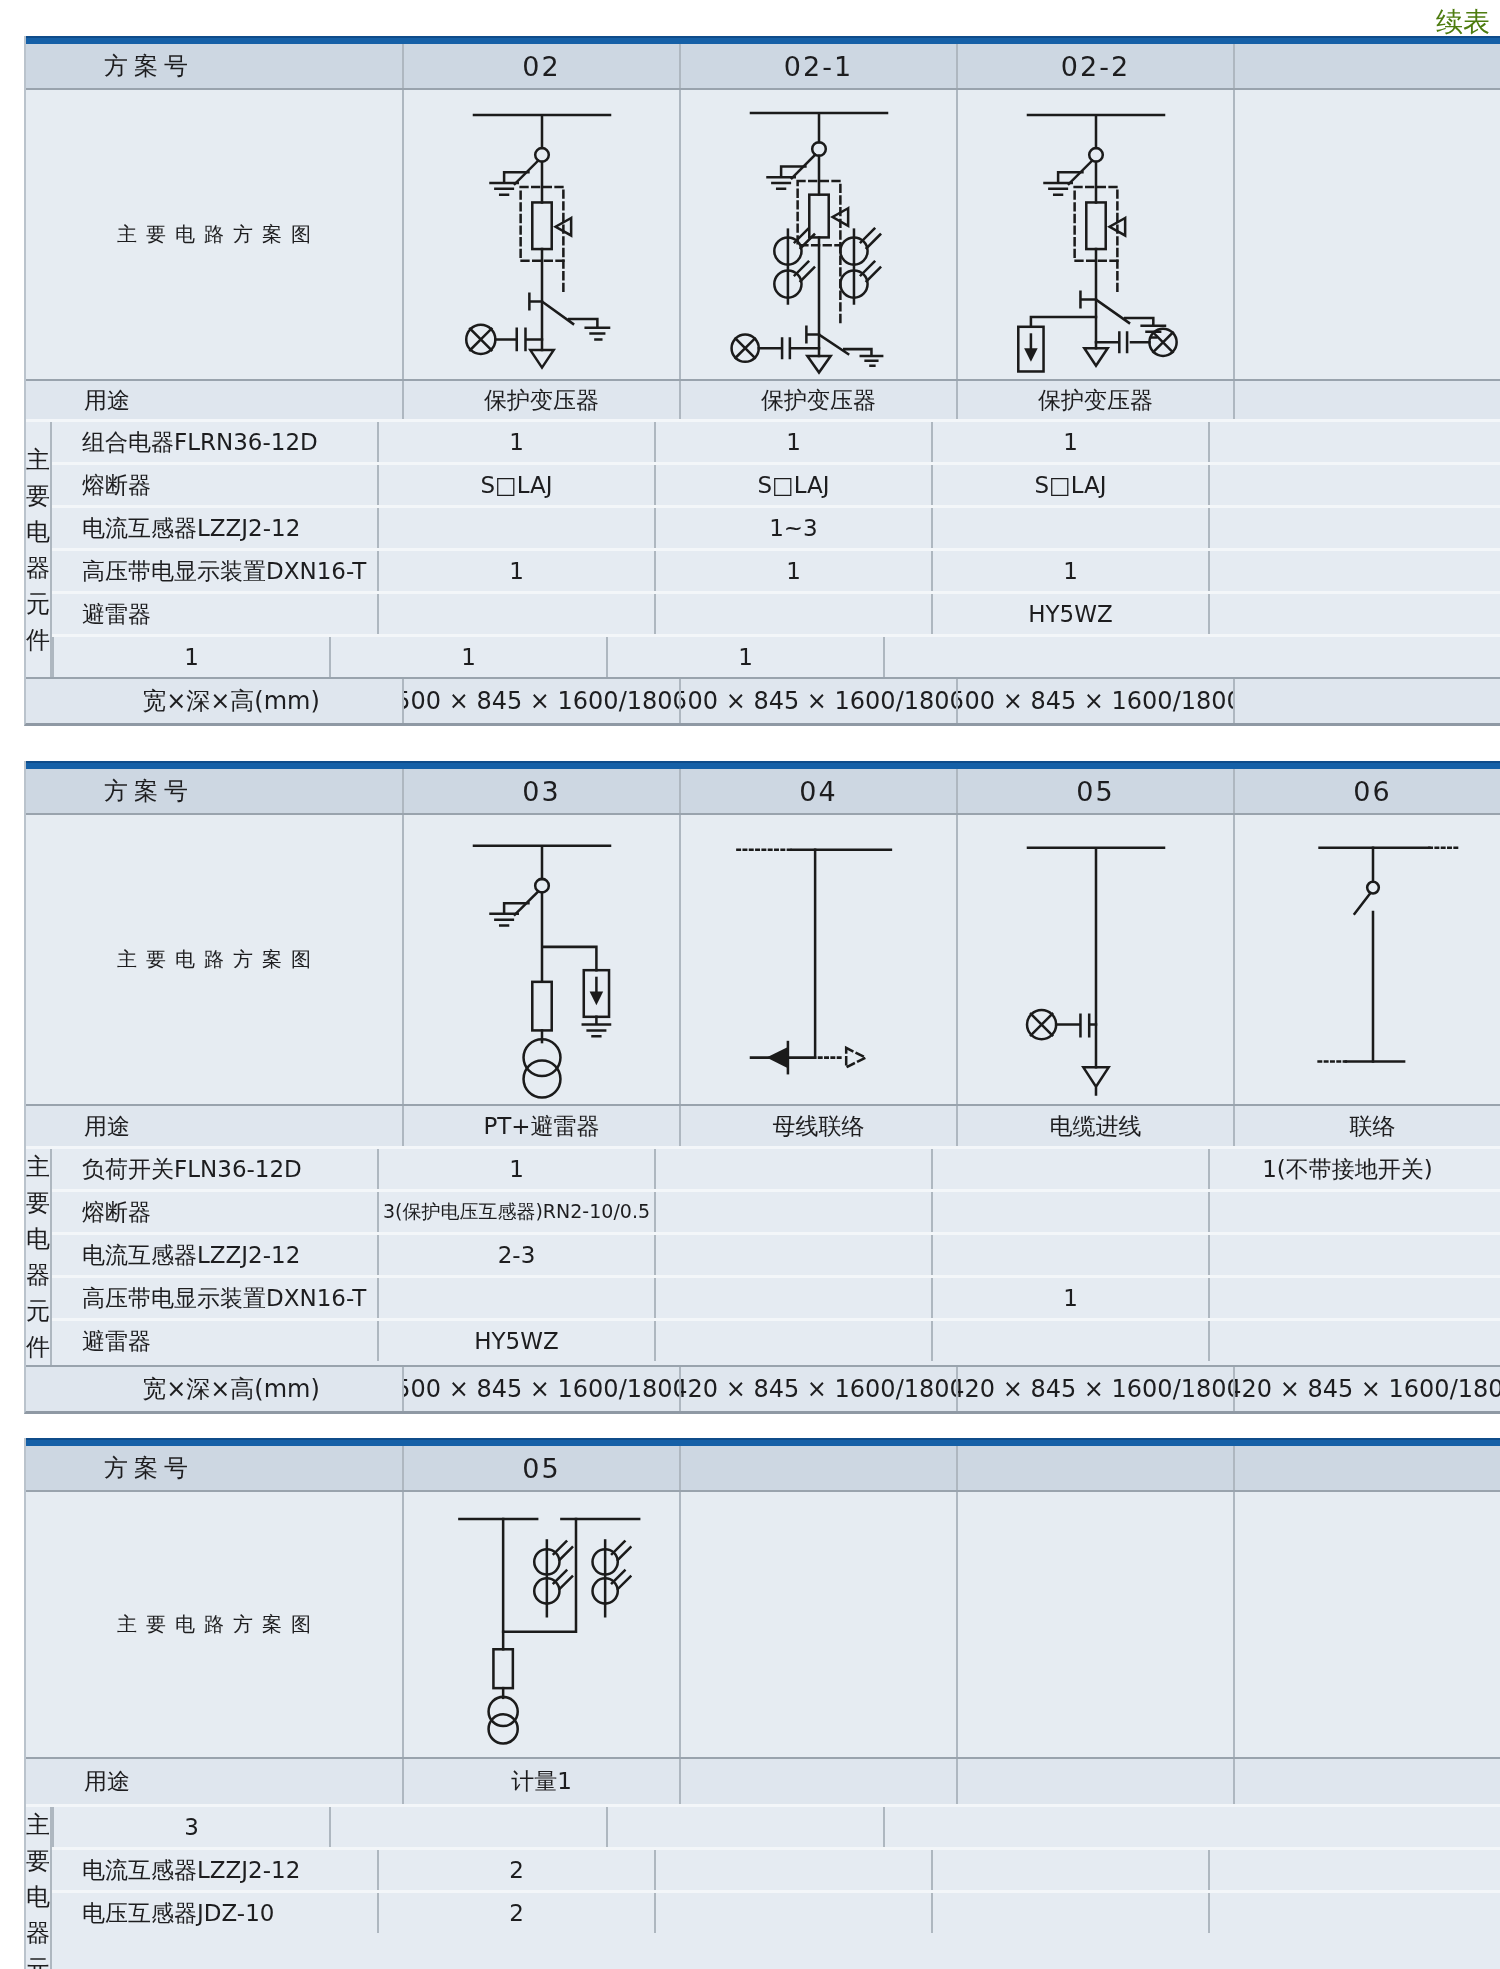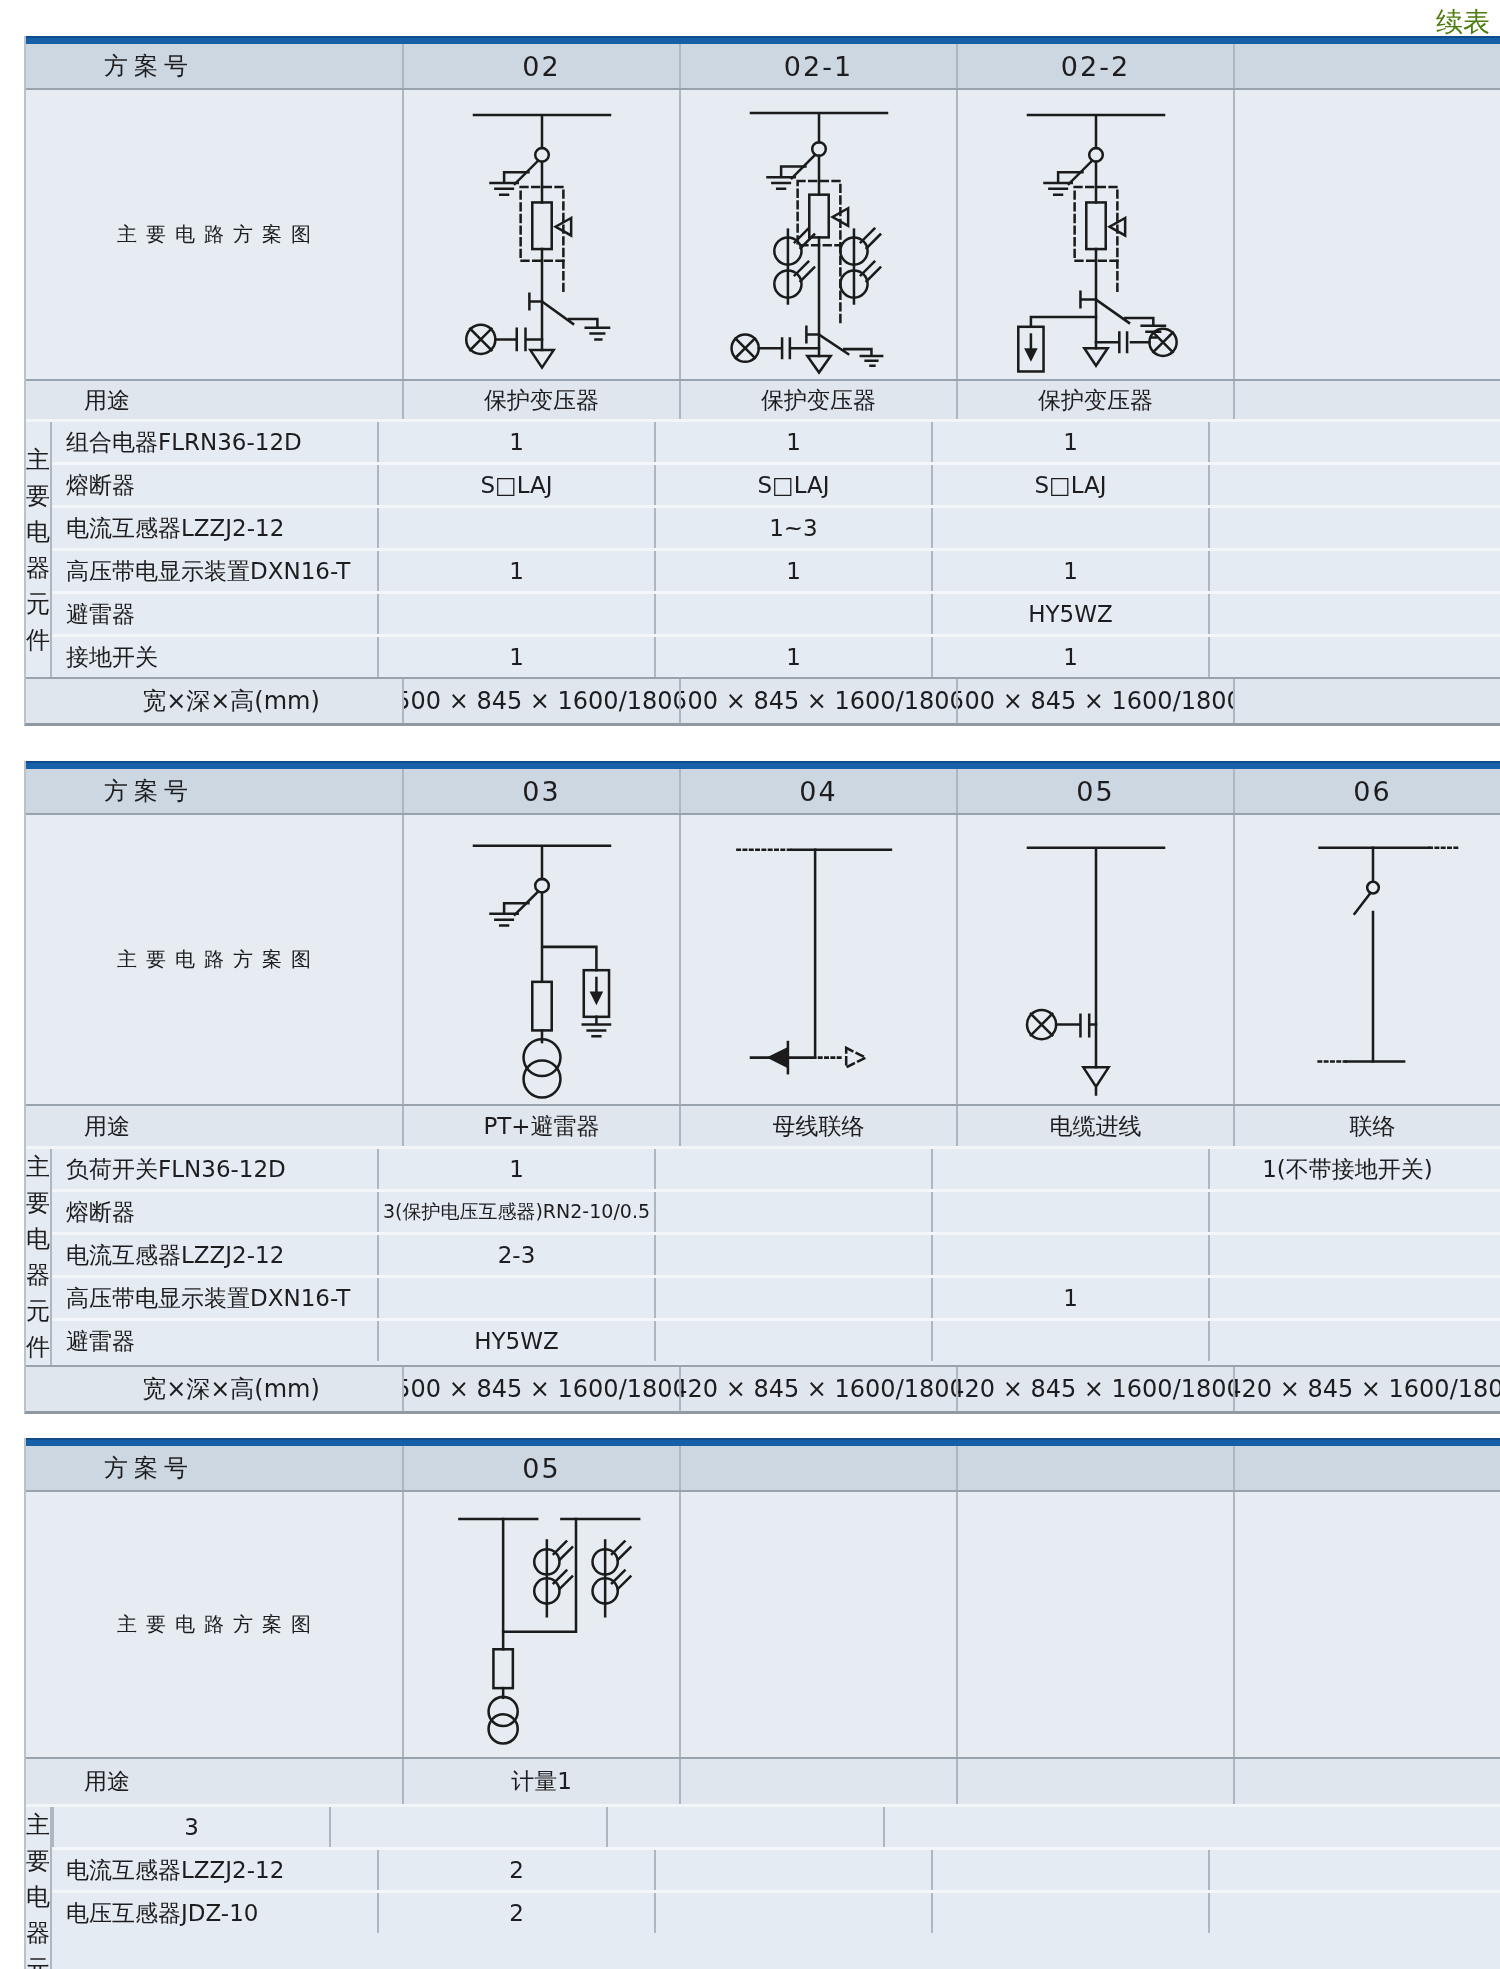--- a/index.html
+++ b/index.html
@@ -47,21 +47,21 @@
   .comp-block { display:flex; width:1484px; background:#e5ebf2; }
   .strip {
     width:51px; border-right:2px solid #aeb7c0; box-sizing:border-box;
     display:flex; flex-direction:column; align-items:center; justify-content:center;
     font-size:24px; line-height:1.5;
   }
   .strip span { display:block; text-align:center; }
   .comp-rows { flex:1; }
   .comp-row { height:40px; border-bottom:3px solid #f3f6f9; }
   .comp-row:last-child { border-bottom:0; }
-  .comp-label { width:325px; padding-left:14px; font-size:23px; white-space:nowrap; }
+  .comp-label { width:325px; padding-left:30px; font-size:23px; white-space:nowrap; }
   .dims-row { height:44px; background:#dfe6ee; border-top:2px solid #99a3ad; }
   .dims-label { justify-content:center; padding-left:34px; font-size:24px; }
   .dims-val { font-size:24px; white-space:nowrap; }
   svg.circ { display:block; }
   svg.circ path, svg.circ rect, svg.circ circle, svg.circ line {
     stroke:#1b1b1b; stroke-width:2.6; fill:none; stroke-linecap:square;
   }
   svg.circ .fill { fill:#1b1b1b; stroke:none; }
   svg.circ .dash { stroke-dasharray:7 5; }
   svg.circ .dot { stroke-dasharray:2.5 4; }
@@ -197,21 +197,20 @@
           <div class="cell val"></div>
         </div>
         <div class="row comp-row">
           <div class="cell comp-label">避雷器</div>
           <div class="cell val"></div>
           <div class="cell val"></div>
           <div class="cell val">HY5WZ</div>
           <div class="cell val"></div>
         </div>
         <div class="row comp-row">
-          <div class="cell comp-label">接地开关</div>
           <div class="cell val">1</div>
           <div class="cell val">1</div>
           <div class="cell val">1</div>
           <div class="cell val"></div>
         </div>
       </div>
     </div>
     <div class="row dims-row">
       <div class="cell lbl-full dims-label">宽×深×高(mm)</div>
       <div class="cell val dims-val">500 × 845 × 1600/1800</div>

